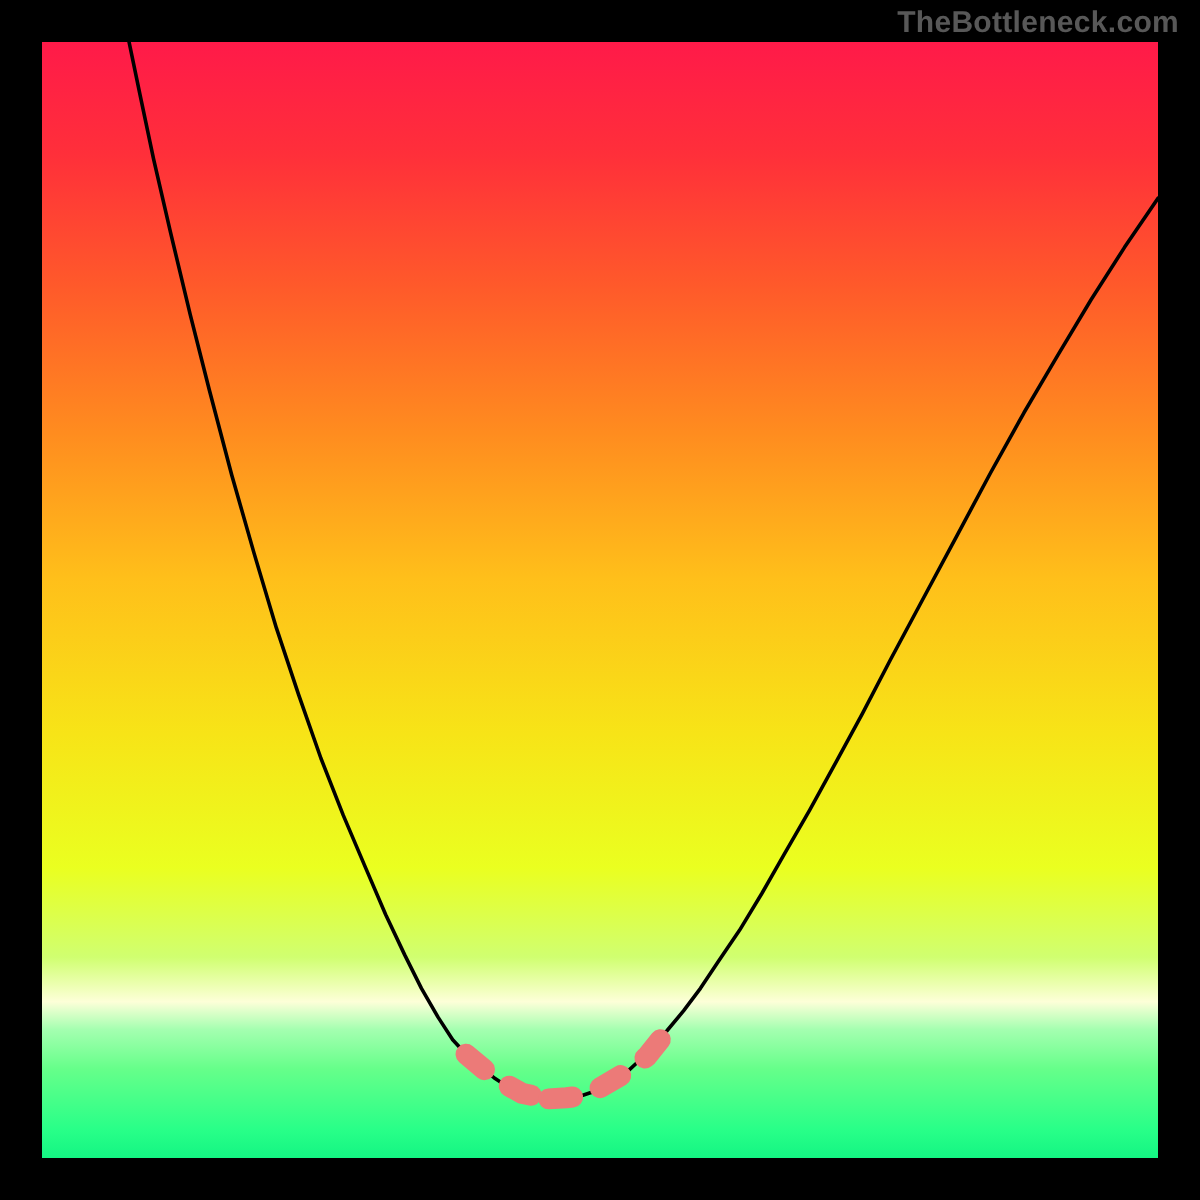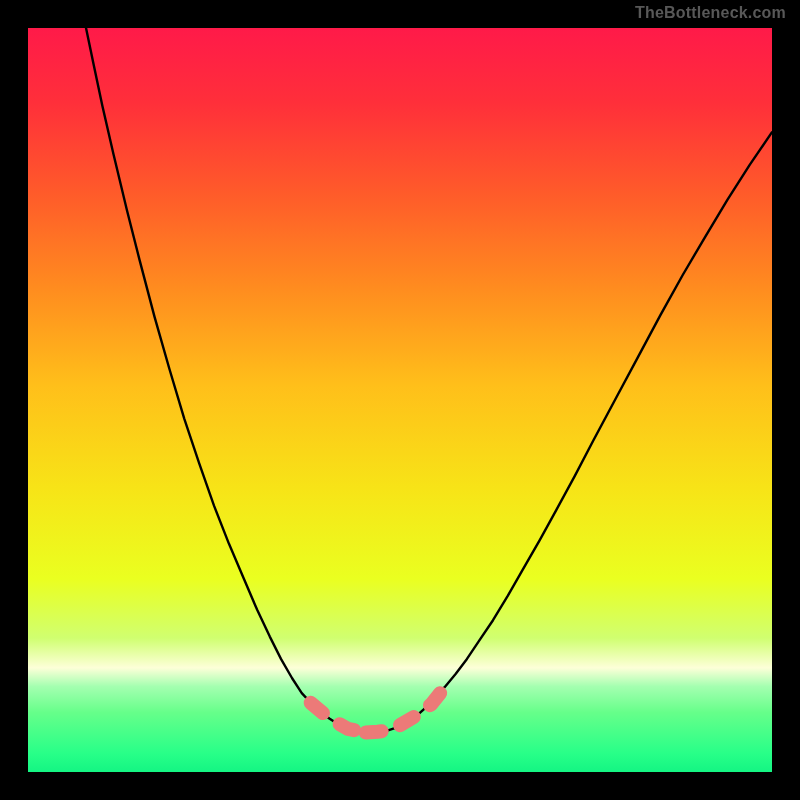--- a/index.html
+++ b/index.html
@@ -24,21 +24,21 @@
     top: 28px;
     left: 28px;
     width: 744px;
     height: 744px;
     overflow: hidden;
   }
   .watermark {
     position: absolute;
     top: 4px;
     right: 14px;
-    font-size: 16px;
+    font-size: 20px;
     font-weight: 600;
     color: #585858;
     letter-spacing: 0.2px;
     user-select: none;
   }
 </style>
 </head>
 <body>
 
 <div class="frame">

